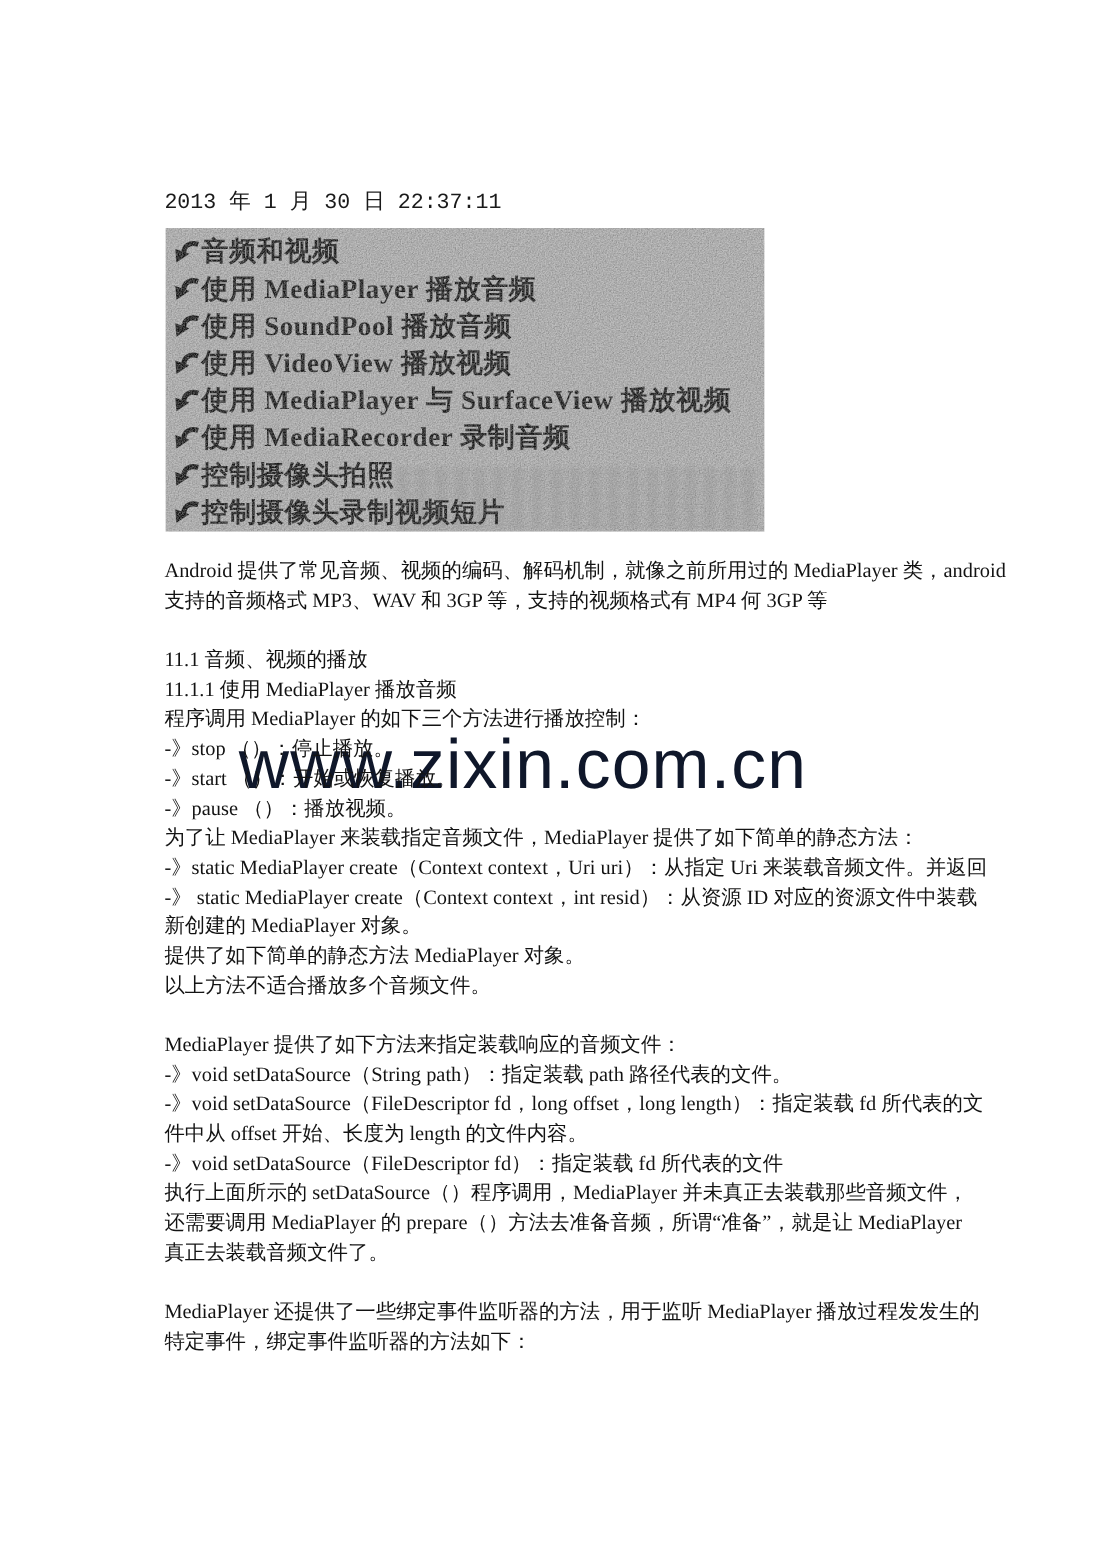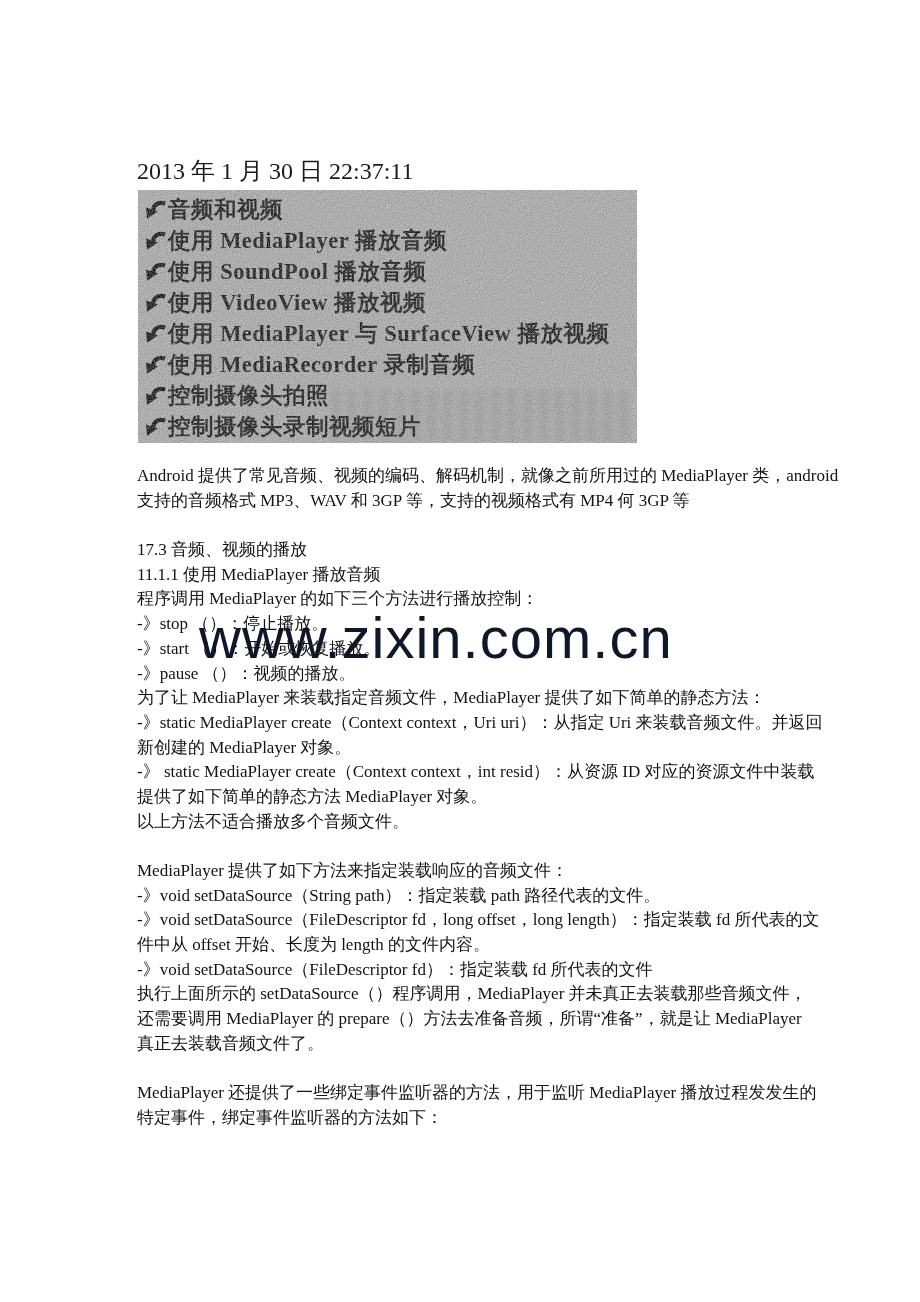--- a/index.html
+++ b/index.html
@@ -3,21 +3,21 @@
 <meta charset="utf-8">
 <style>
   html, body { margin:0; padding:0; }
   body {
     width:920px; height:1302px; position:relative; overflow:hidden;
     background:#ffffff;
     font-family:"Liberation Serif","DejaVu Serif",serif;
   }
   .timestamp {
     position:absolute; left:137px; top:155px;
-    font-size:24px; color:#1a1a1a; white-space:nowrap;
+    font-size:18px; color:#1a1a1a; white-space:nowrap;font-family:Liberation Mono, monospace;
   }
   .scan-image {
     position:absolute; left:138px; top:190px; width:499px; height:253px;
     background:#bdbdbd; overflow:hidden;
   }
   .scan-noise { position:absolute; left:0; top:0; width:499px; height:253px; pointer-events:none; }
   .toc-rows { position:absolute; left:0; top:0; width:100%; padding:4px 0 0 7px; box-sizing:border-box; }
   .toc-row { height:31px; display:flex; align-items:center; }
   .arrow-icon { display:inline-block; width:22px; height:22px; margin-right:1px; flex:0 0 auto; }
   .arrow-icon svg { width:22px; height:22px; display:block; }
@@ -144,39 +144,39 @@
 <div class="watermark">www.zixin.com.cn</div>
 
 <div class="body-text">
 
     <div class="line">Android 提供了常见音频、视频的编码、解码机制，就像之前所用过的 MediaPlayer 类，android</div>
 
     <div class="line">支持的音频格式 MP3、WAV 和 3GP 等，支持的视频格式有 MP4 何 3GP 等</div>
 
     <div class="line">&nbsp;</div>
 
-    <div class="line">17.3 音频、视频的播放</div>
+    <div class="line">11.1 音频、视频的播放</div>
 
     <div class="line">11.1.1 使用 MediaPlayer 播放音频</div>
 
     <div class="line">程序调用 MediaPlayer 的如下三个方法进行播放控制：</div>
 
     <div class="line">-》stop （）：停止播放。</div>
 
     <div class="line">-》start （）：开始或恢复播放。</div>
 
-    <div class="line">-》pause （）：视频的播放。</div>
+    <div class="line">-》pause （）：播放视频。</div>
 
     <div class="line">为了让 MediaPlayer 来装载指定音频文件，MediaPlayer 提供了如下简单的静态方法：</div>
 
     <div class="line">-》static MediaPlayer create（Context context，Uri uri）：从指定 Uri 来装载音频文件。并返回</div>
 
+    <div class="line">-》 static MediaPlayer create（Context context，int resid）：从资源 ID 对应的资源文件中装载</div>
+
     <div class="line">新创建的 MediaPlayer 对象。</div>
-
-    <div class="line">-》 static MediaPlayer create（Context context，int resid）：从资源 ID 对应的资源文件中装载</div>
 
     <div class="line">提供了如下简单的静态方法 MediaPlayer 对象。</div>
 
     <div class="line">以上方法不适合播放多个音频文件。</div>
 
     <div class="line">&nbsp;</div>
 
     <div class="line">MediaPlayer 提供了如下方法来指定装载响应的音频文件：</div>
 
     <div class="line">-》void setDataSource（String path）：指定装载 path 路径代表的文件。</div>

